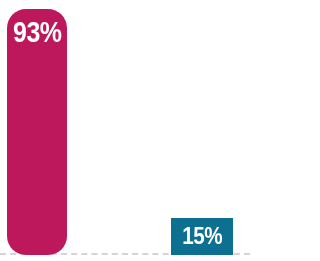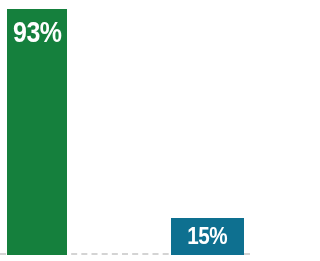--- a/index.html
+++ b/index.html
@@ -65,37 +65,37 @@
     left: 89px;
     width: 60px;
     height: 113px;
   }
   .bar-1 .bar-label {
     font-size: 25px;
     margin-top: 9px;
   }
   .bar-2 {
     left: 171px;
-    width: 73px;
+    width: 62px;
     height: 37px;
   }
   .bar-2 .bar-label {
     font-size: 24px;
     margin-top: 6px;
   }
 </style>
 </head>
 <body>
 
 <div id="chart-root">
   <div class="plot-area">
 
     <div class="baseline"></div>
 
-    <div class="bar bar-0" style="background:#15803d;">
+    <div class="bar bar-0" style="background:#be185d;border-radius:19px;">
       <span class="bar-label">93%</span>
     </div>
 
 
     <div class="bar bar-2" style="background:#0e7090;">
       <span class="bar-label">15%</span>
     </div>
 
   </div>
 </div>

